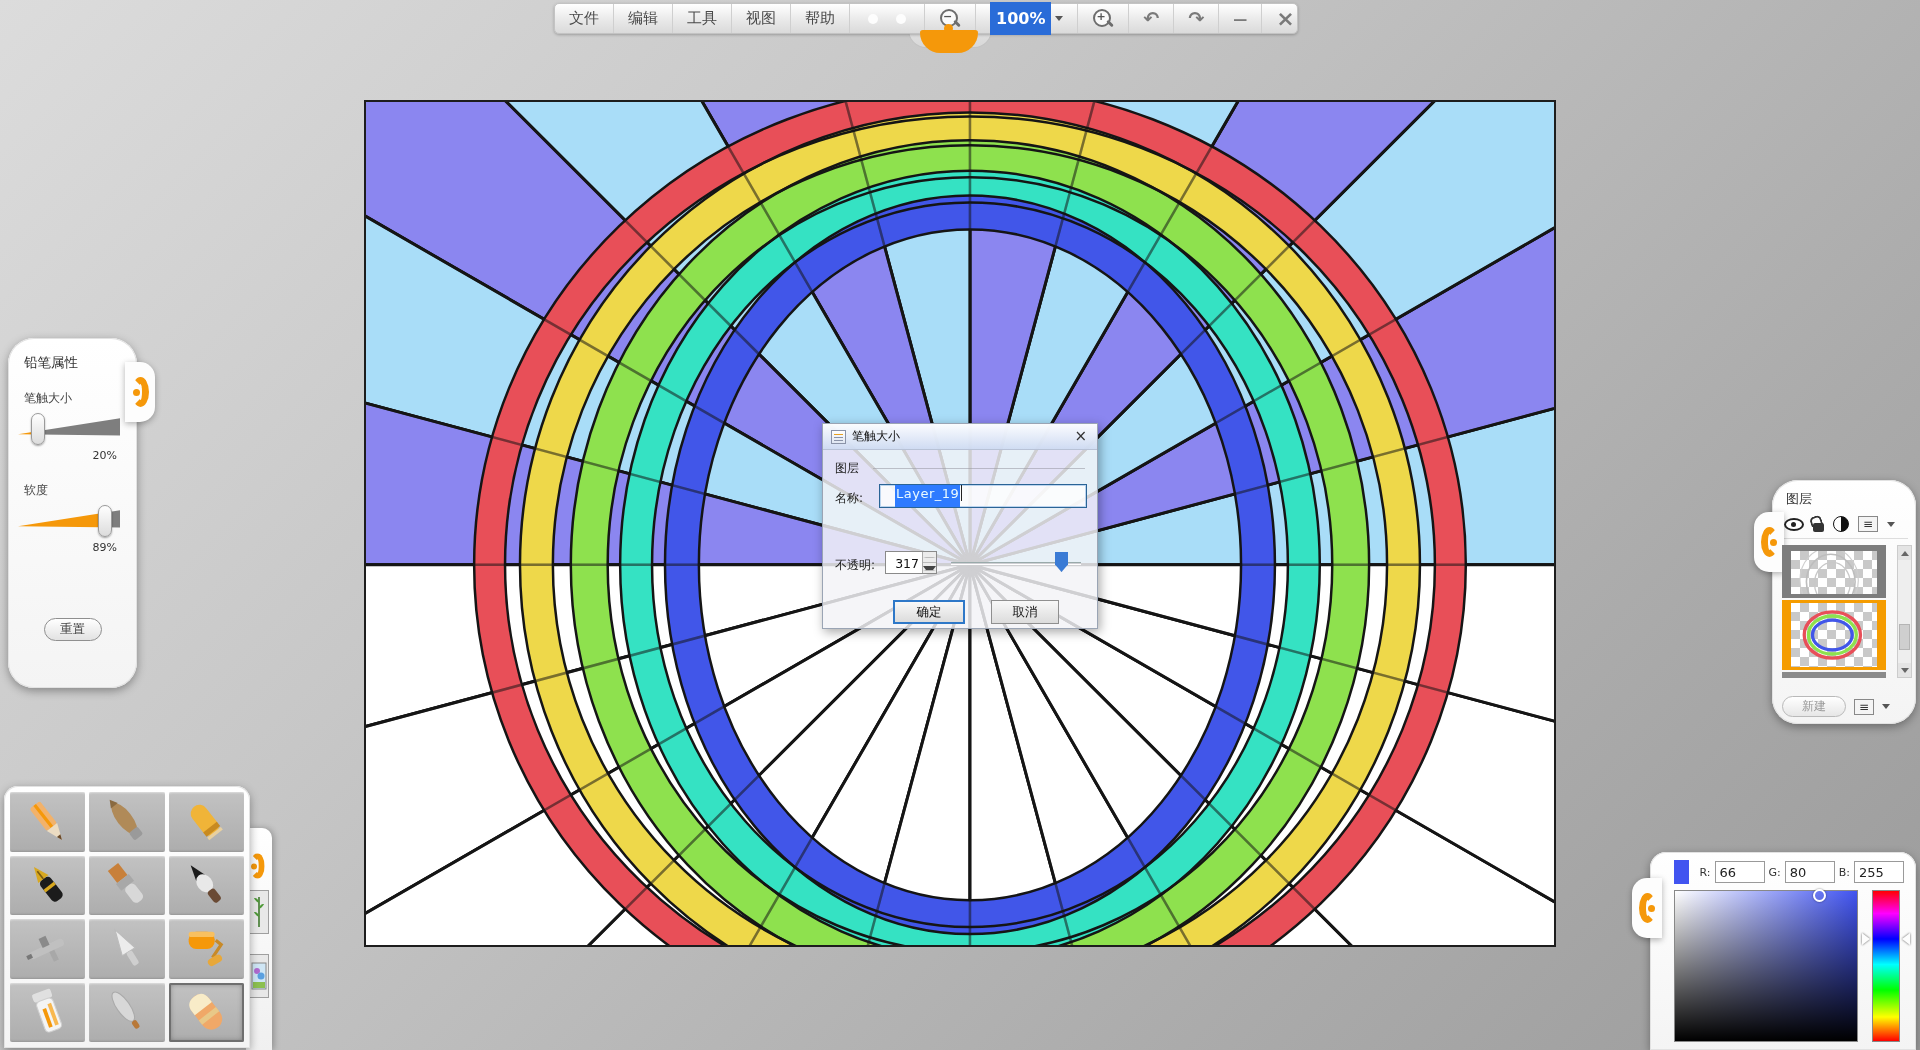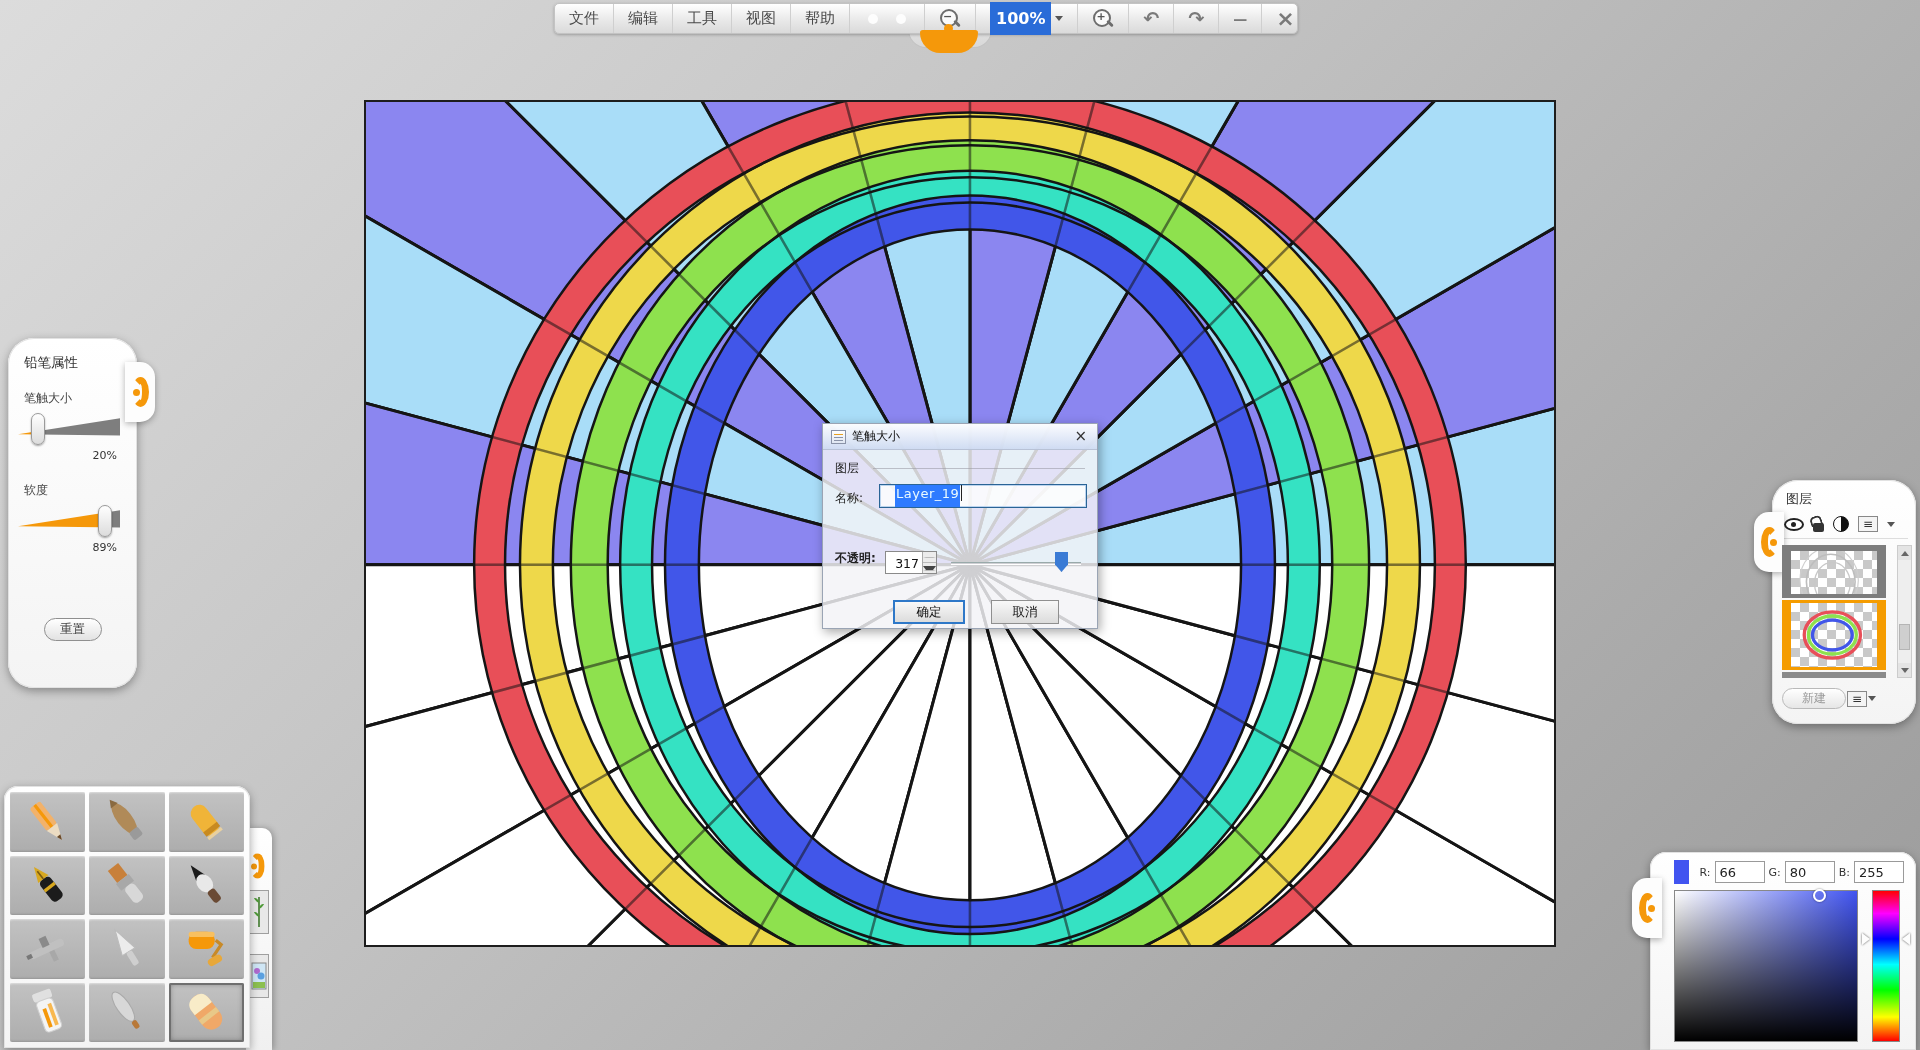--- a/index.html
+++ b/index.html
@@ -102,21 +102,21 @@
   .lyr-thumb.inactive { height:53px; border:4px solid #7d7d7d; border-left-width:9px; border-right-width:9px; border-top-width:6px; }
   .lyr-thumb.active { height:70px; border:3px solid #f59c00; border-left-width:9px; border-right-width:9px; margin-top:2px; }
   .lyr-sliver { width:104px; height:6px; margin-top:2px; background:#8a8a8a; }
   .lyr-thumb svg { position:absolute; inset:0; width:100%; height:100%; }
   .lyr-scroll { position:absolute; right:-26px; top:0; width:15px; height:133px; background:#eee; border:1px solid #ccc; }
   .scr-btn { position:absolute; left:0; width:13px; height:14px; display:flex; align-items:center; justify-content:center; background:#e4e4e4; }
   .scr-up { top:0; } .scr-dn { bottom:0; }
   .tri-up { width:0; height:0; border-left:4px solid transparent; border-right:4px solid transparent; border-bottom:5px solid #666; }
   .tri-dn { width:0; height:0; border-left:4px solid transparent; border-right:4px solid transparent; border-top:5px solid #666; }
   .scr-thumb { position:absolute; left:1px; top:78px; width:11px; height:26px; background:#cfcfcf; border:1px solid #b5b5b5; }
-  .lyr-footer { display:flex; align-items:center; gap:1px; margin-top:10px; }
+  .lyr-footer { display:flex; align-items:center; gap:8px; margin-top:18px; }
   .new-btn { width:64px; height:21px; border-radius:11px; border:1.5px solid #b9b9b9;
       background:linear-gradient(#ffffff,#e6e6e6); color:#9a9a9a; font-size:12px; font-family:inherit; }
 
   
   .color-panel { left:1650px; top:852px; width:266px; height:198px; border-radius:16px 16px 0 0; padding:8px 12px 0 24px; }
   .cp-row { display:flex; align-items:center; gap:4px; }
   .cp-swatch { width:54px; height:24px; background:#4154f0; margin-right:6px; }
   .cp-lab { font-size:11px; color:#333; }
   .cp-inp { width:50px; height:22px; border:1px solid #9a9a9a; background:#fff; font-size:13px; color:#222; padding-left:4px; font-family:inherit; }
   .cp-body { display:flex; gap:14px; margin-top:6px; }
@@ -146,21 +146,21 @@
   .dlg-close { font-size:15px; color:#333; line-height:1; padding:0 2px; cursor:default; }
   .dlg-body { position:relative; height:178px; font-size:12px; color:#222; }
   .dlg-group { position:absolute; left:12px; top:10px; }
   .dlg-group-line { position:absolute; left:50px; top:18px; width:212px; height:1px; background:rgba(150,150,160,.55); }
   .dlg-namelab { position:absolute; left:12px; top:40px; }
   .name-input { position:absolute; left:56px; top:34px; width:208px; height:24px;
       background:rgba(255,255,255,.78); border:1px solid #2a6496; box-shadow:inset 0 0 0 1px #bcd4ee;
       display:flex; padding-left:15px; }
   .name-input .sel { background:#2e7bff; color:#eafaff; font-size:13px; padding:1px 1px; letter-spacing:.5px; }
   .name-input .caret { width:1px; height:16px; background:#222; margin-left:1px; }
-  .dlg-opalab { position:absolute; left:12px; top:100px;font-weight:bold; }
+  .dlg-opalab { position:absolute; left:12px; top:107px; }
   .spinbox { position:absolute; left:62px; top:101px; width:52px; height:23px; background:#fff; border:1px solid #8a8a8a; display:flex; }
   .spinbox .val { flex:1; text-align:right; font-size:12.5px; padding:4px 3px 0 0; color:#111; }
   .spinbox .arrows { width:14px; border-left:1px solid #aaa; display:flex; flex-direction:column; }
   .spinbox .arrows div { flex:1; display:flex; align-items:center; justify-content:center; background:#ececec; }
   .spinbox .arrows div:first-child { border-bottom:1px solid #bbb; }
   .spin-tri-up { width:0;height:0;border-left:3.5px solid transparent;border-right:3.5px solid transparent;border-bottom:4px solid #444; }
   .spin-tri-dn { width:0;height:0;border-left:3.5px solid transparent;border-right:3.5px solid transparent;border-top:4px solid #444; }
   .dlg-track { position:absolute; left:128px; top:112px; width:130px; height:3px;
       border-top:1px solid #9aa; border-bottom:1px solid #fff; background:#cfcfd4; }
   .dlg-sthumb { position:absolute; left:232px; top:102px; width:13px; height:20px; background:#3a7bd5;

